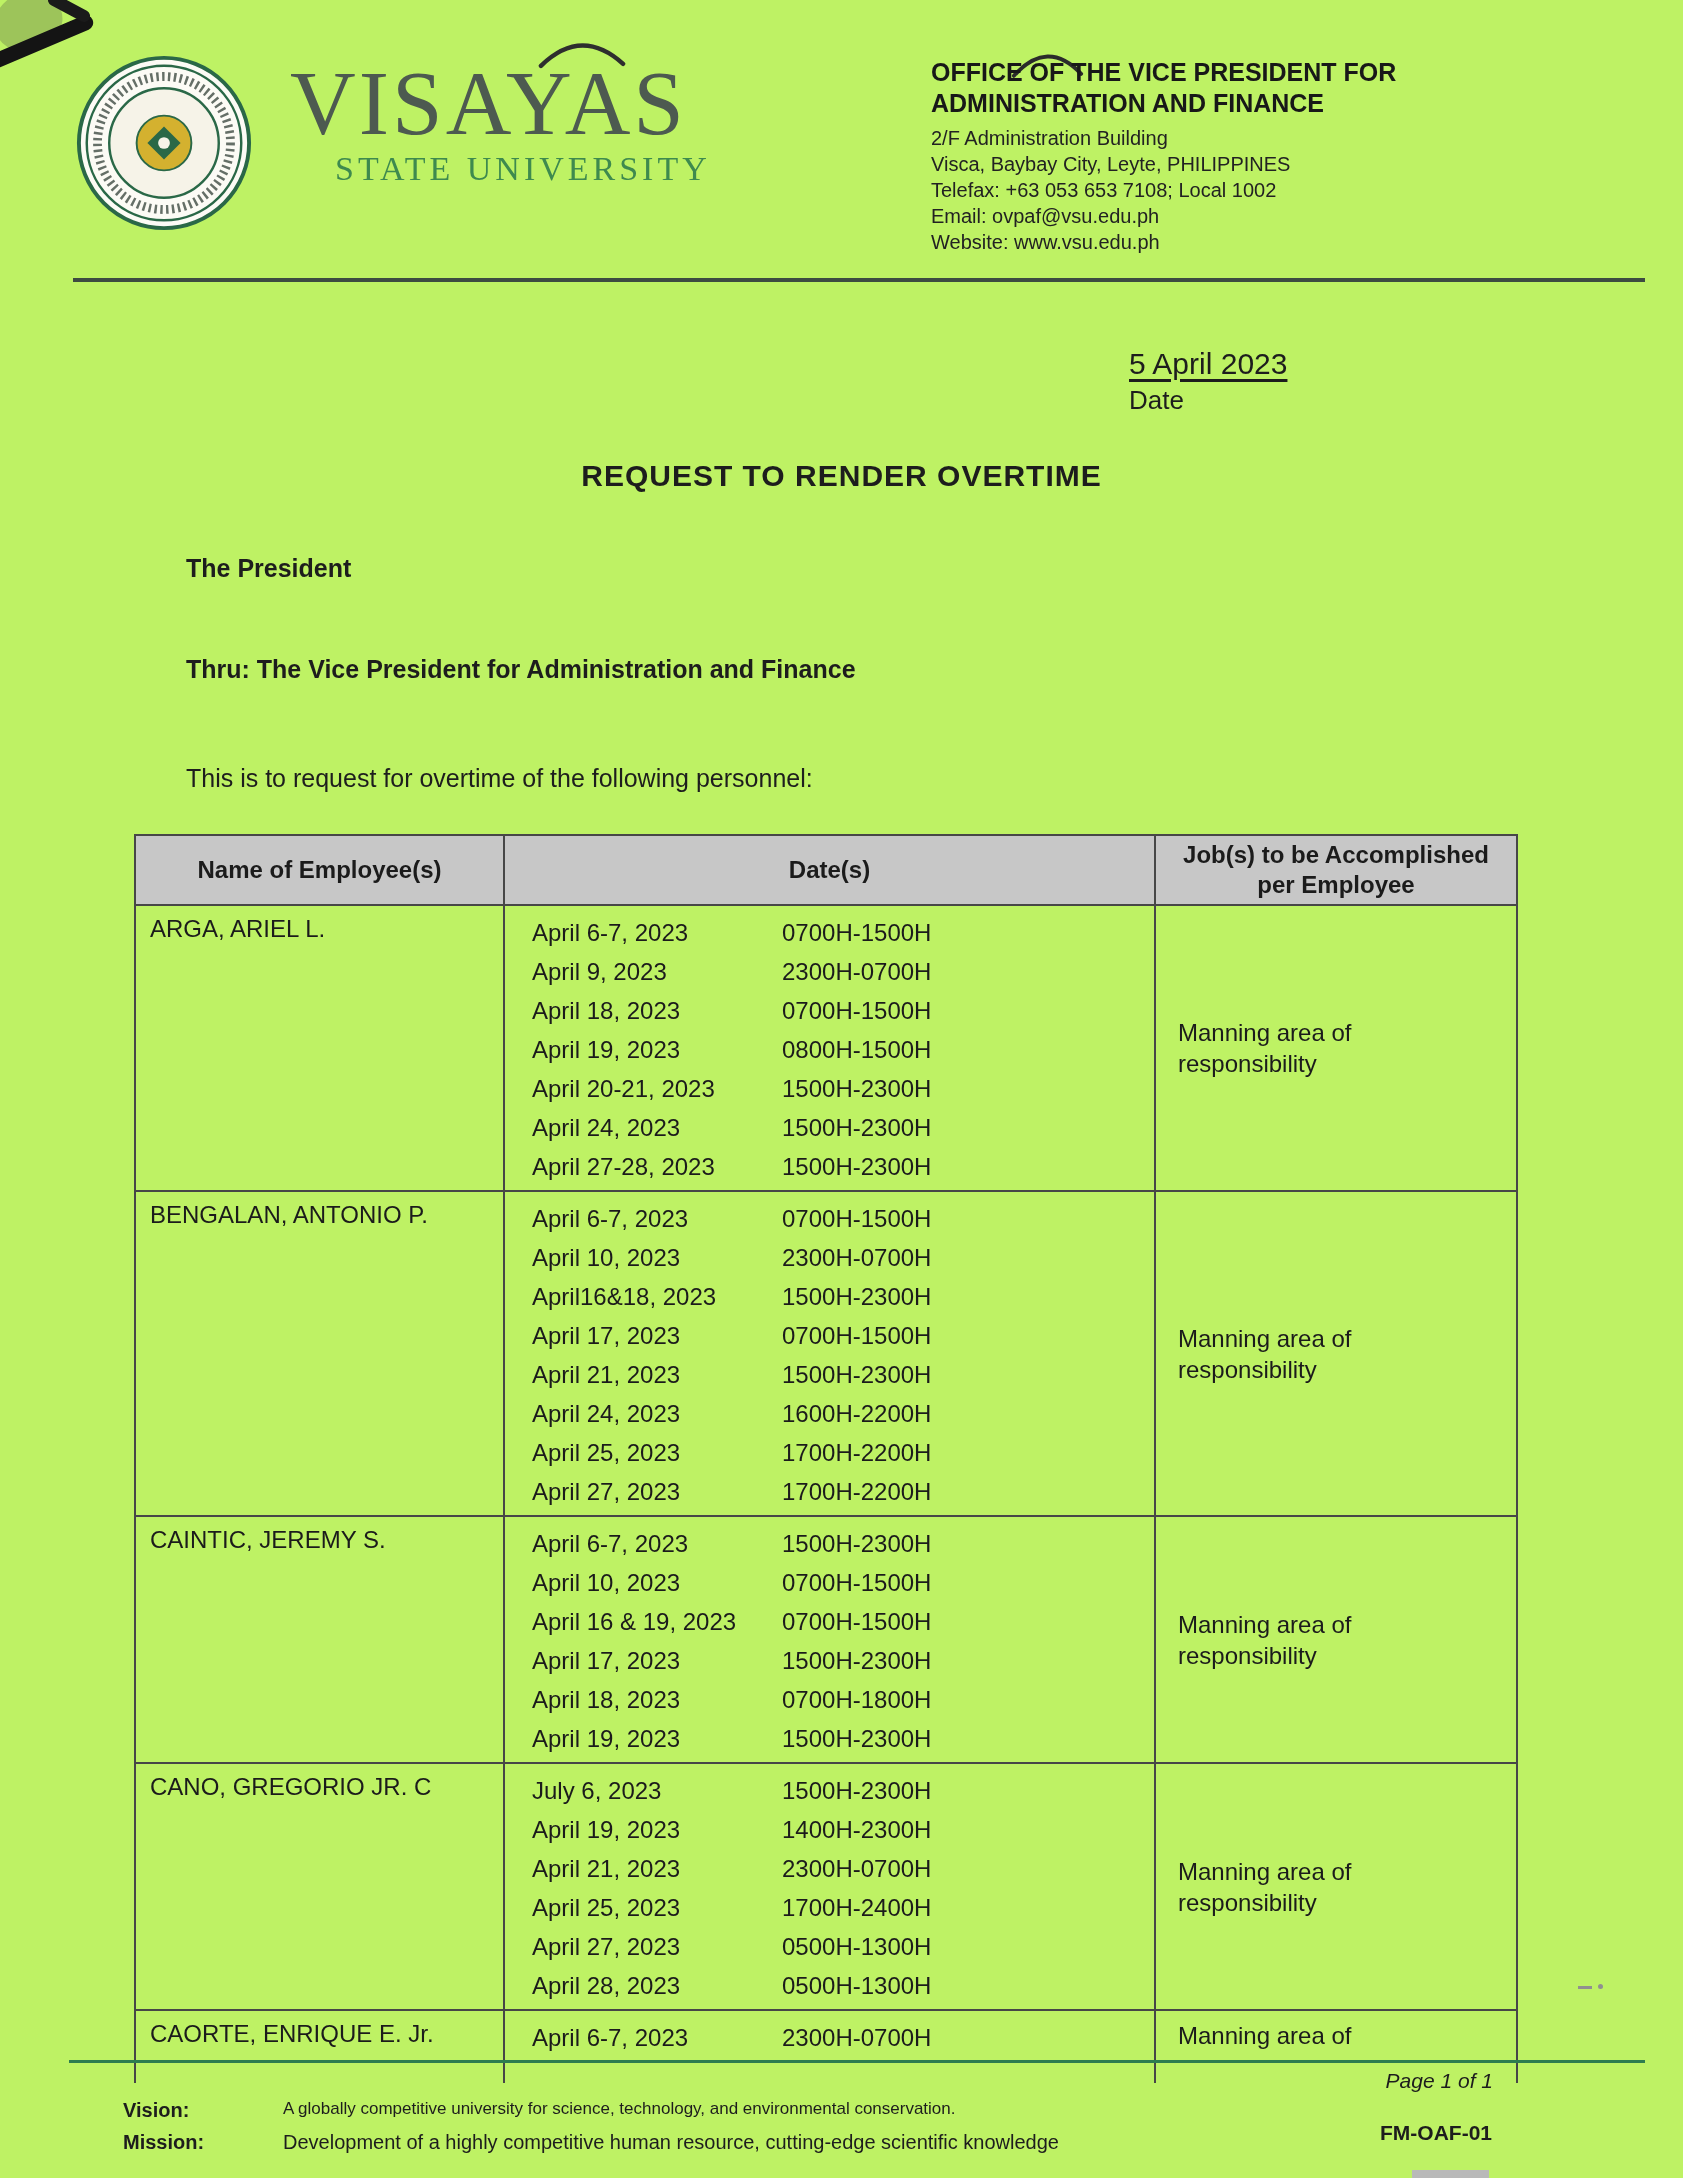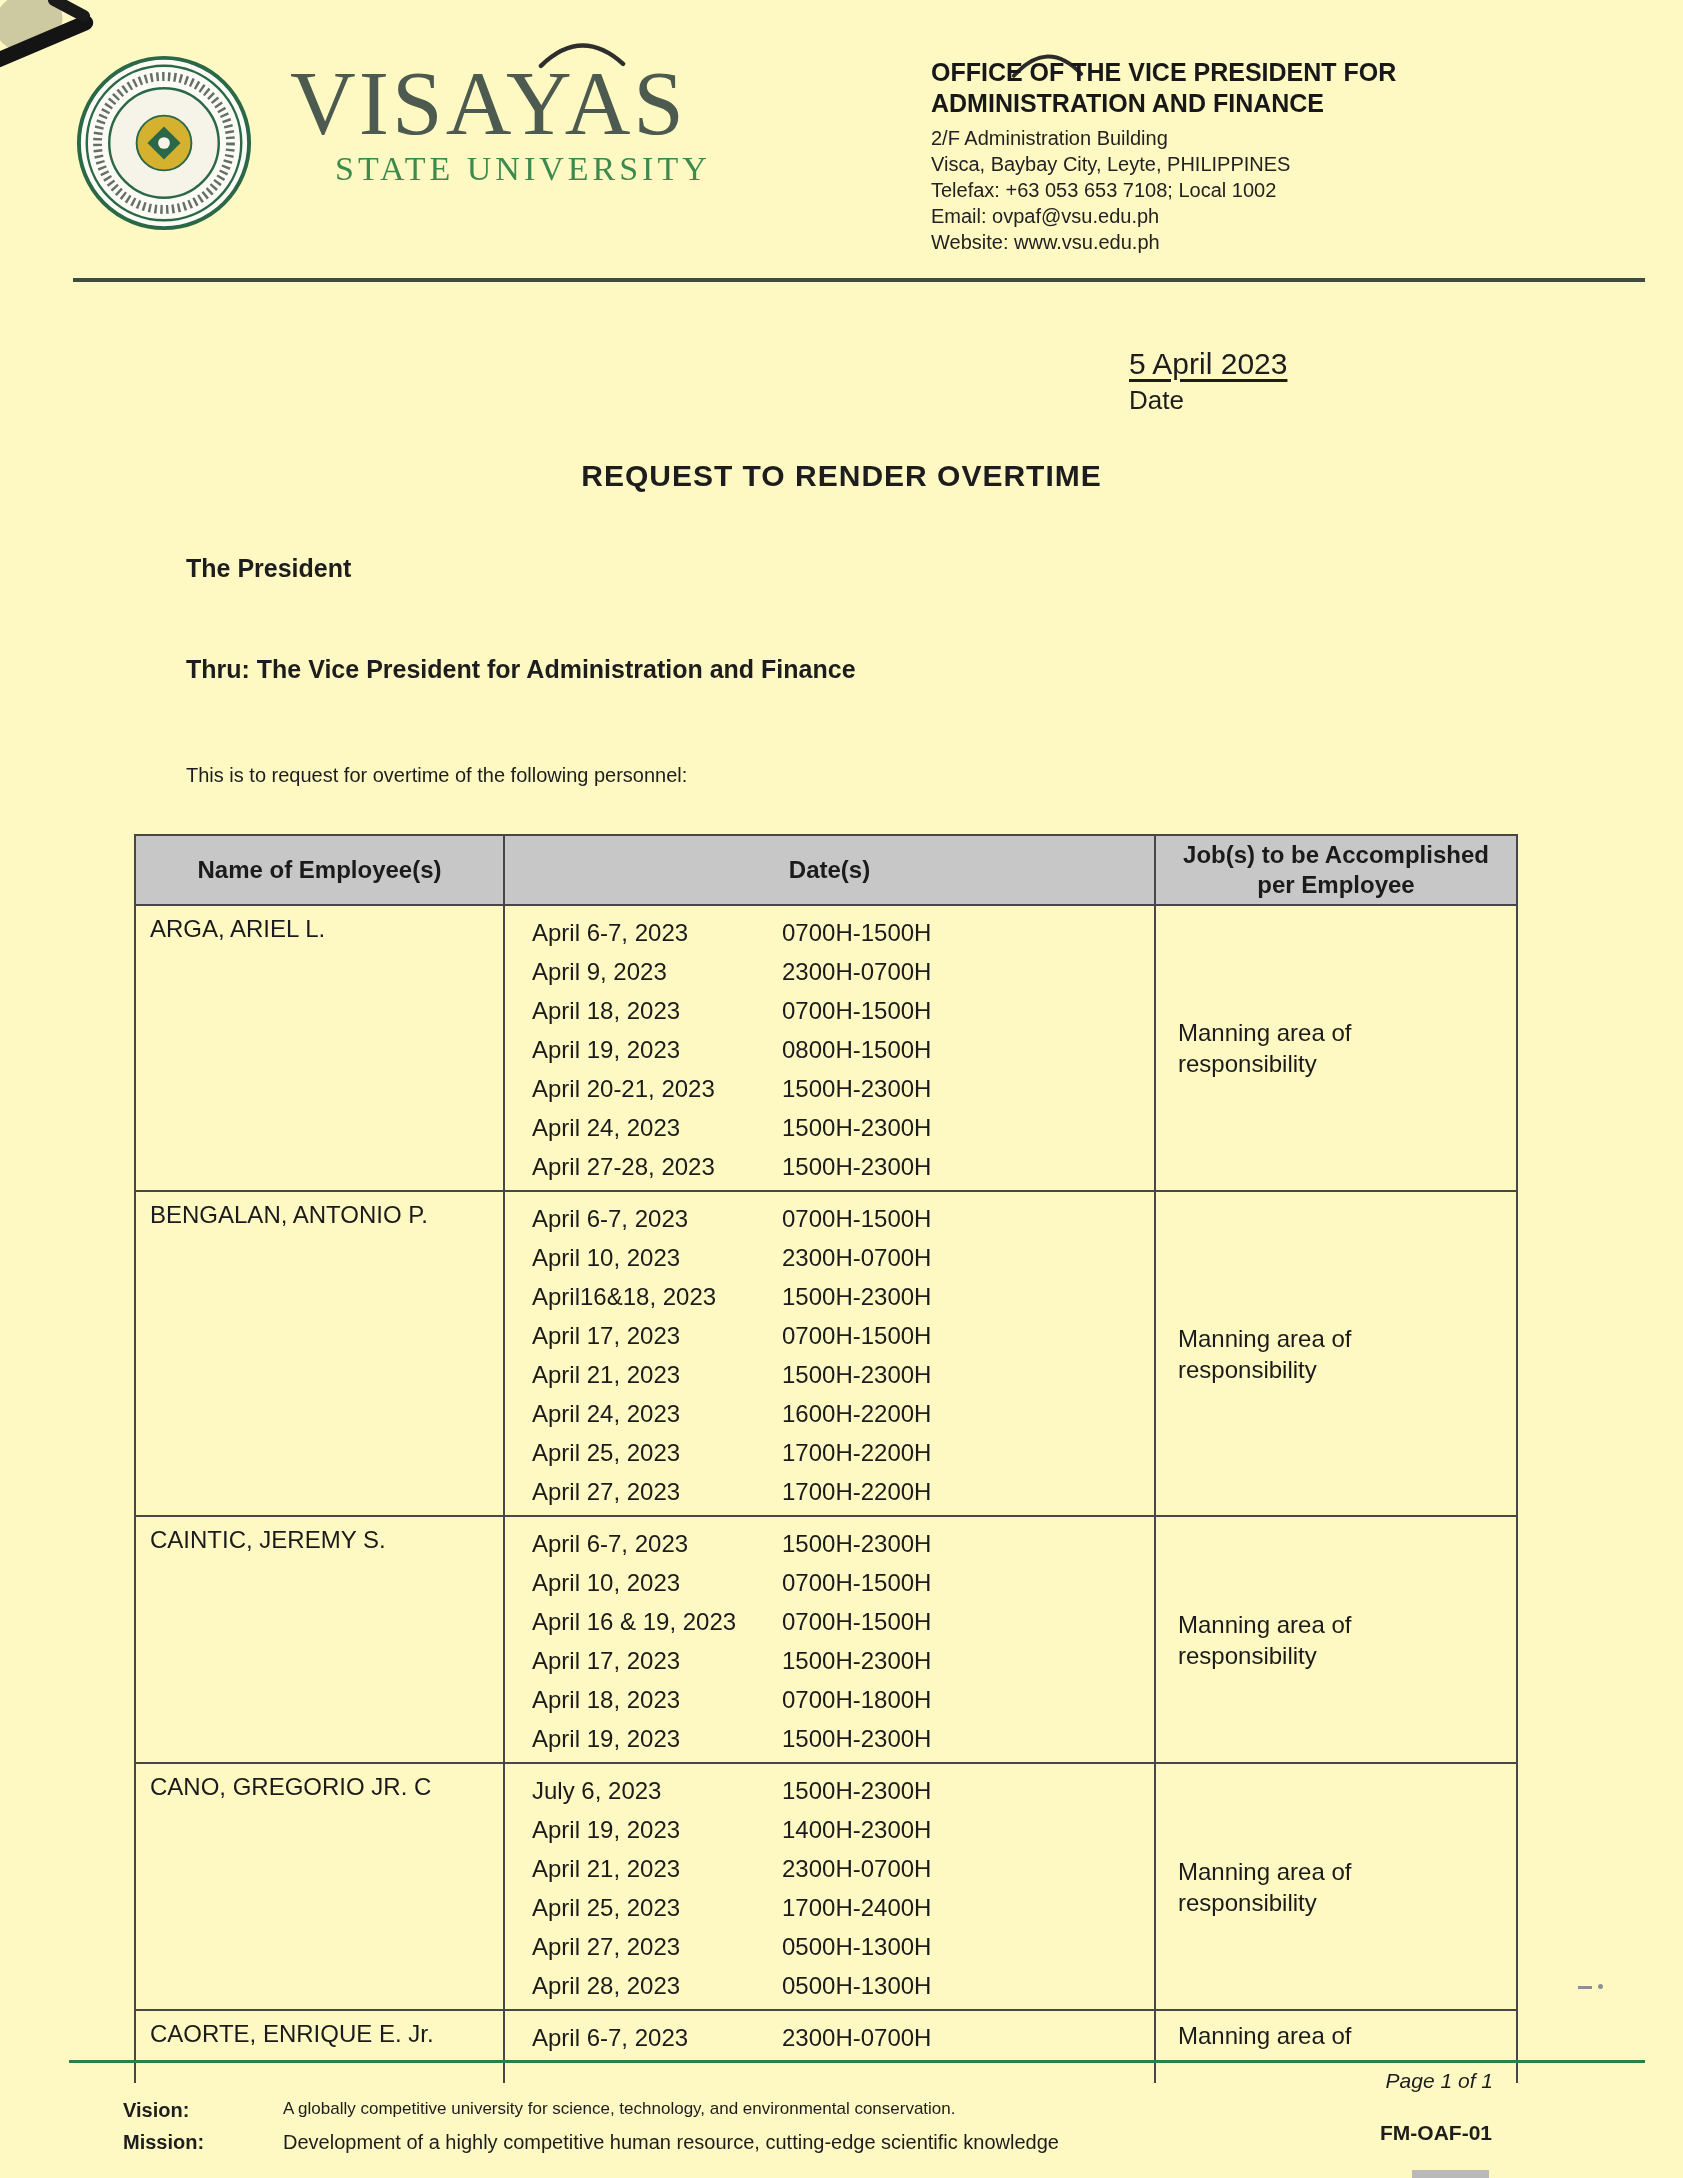--- a/index.html
+++ b/index.html
@@ -1,20 +1,20 @@
 <!DOCTYPE html>
 <html><head>
 <meta charset="utf-8">
 <style>
   * { margin:0; padding:0; box-sizing:border-box; }
   html,body { width:1683px; height:2178px; }
   body { font-family:"Liberation Sans", sans-serif; background:#e9e9e7; }
   .page {
     position:relative; width:1683px; height:2178px;
-    background:#fef9c3; overflow:hidden; color:#1d1d1d;
+    background:#bef264; overflow:hidden; color:#1d1d1d;
   }
 
   
   .seal { position:absolute; left:75px; top:54px; width:178px; height:178px; }
   .brand-name {
     position:absolute; left:290px; top:51px;
     font-family:"Liberation Serif", serif; font-size:91px; letter-spacing:3px;
     color:#4d5a50;
   }
   .brand-sub {
@@ -32,21 +32,21 @@
   
   .date-block { position:absolute; left:1129px; top:347px; width:297px; text-align:left; }
   .date-value { font-size:30px; text-decoration:underline; text-underline-offset:5px; }
   .date-label { font-size:26px; margin-top:4px; }
 
   .doc-title { position:absolute; left:0; right:0; top:459px; text-align:center;
     font-size:30px; font-weight:bold; letter-spacing:1px; }
 
   .addressee { position:absolute; left:186px; top:554px; font-size:25px; font-weight:bold; }
   .thru-line { position:absolute; left:186px; top:655px; font-size:25px; font-weight:bold; }
-  .intro-line { position:absolute; left:186px; top:764px; font-size:20px; }
+  .intro-line { position:absolute; left:186px; top:764px; font-size:25px; }
 
   
   .ot-table { position:absolute; left:134px; top:834px; width:1383px;
     border-collapse:collapse; table-layout:fixed; font-size:24px; color:#1b1b1b; }
   .ot-table col.c1 { width:369px; } .ot-table col.c2 { width:651px; } .ot-table col.c3 { width:362px; }
   .ot-table th, .ot-table td { border:2px solid #474747; }
   .ot-table thead th { background:#c7c7c7; font-weight:bold; text-align:center;
     vertical-align:middle; height:65px; line-height:1.25; padding:4px 20px; }
   .name-cell { vertical-align:top; padding:9px 0 0 14px;margin-left:36px; }
   .dates-cell { vertical-align:top; padding:7px 0 4px 27px; }

